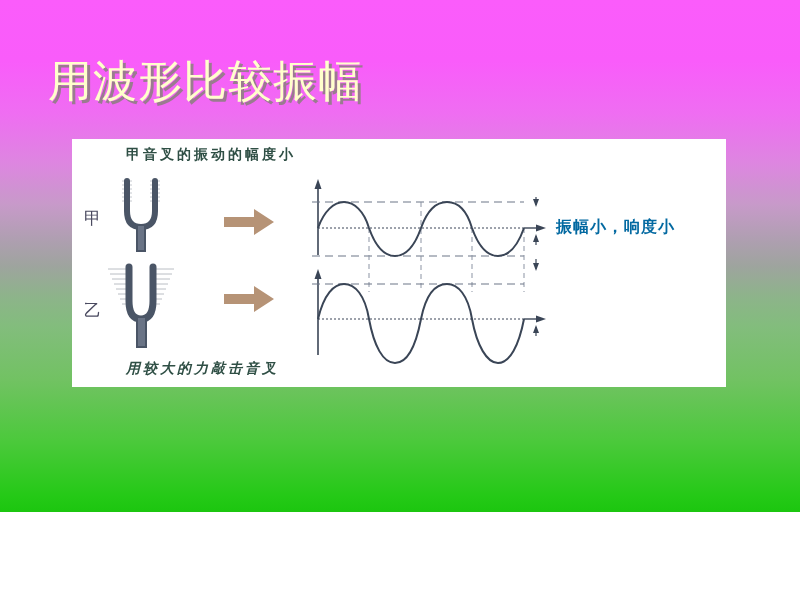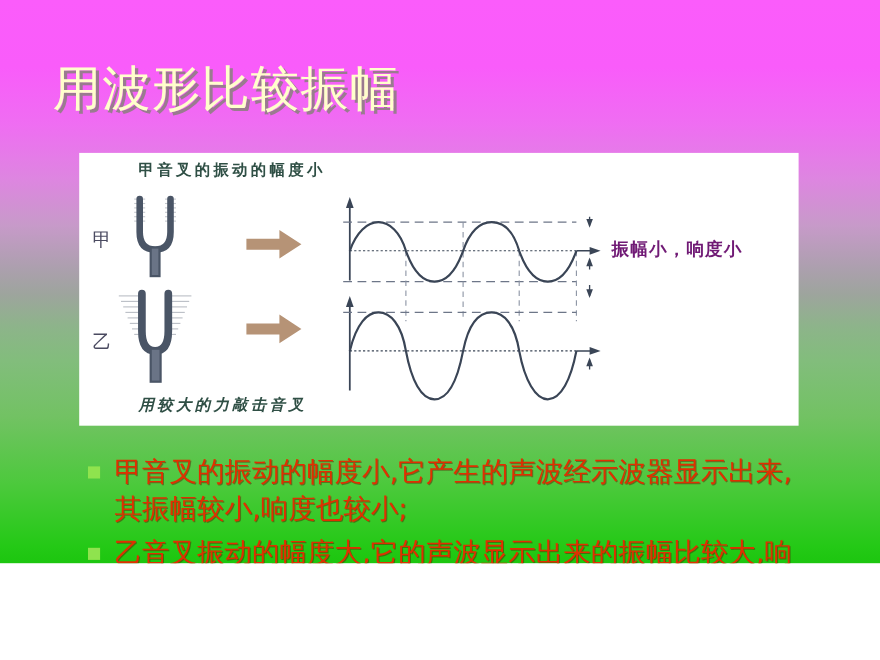--- a/index.html
+++ b/index.html
@@ -79,21 +79,21 @@
     white-space: nowrap;
   }
   #label-jia { left: 12px; top: 68px; }
   #label-yi  { left: 12px; top: 160px; }
 
   .wave-label {
     position: absolute;
     font-family: "DejaVu Sans", "Liberation Sans", sans-serif;
     font-size: 16px;
     font-weight: bold;
-    color: #701a75;
+    color: #0369a1;
     letter-spacing: 1px;
     white-space: nowrap;
   }
   #wave-label-top    { left: 484px; top: 78px; }
   #wave-label-bottom { left: 484px; top: 158px; }
 
   .panel-svg {
     position: absolute;
     left: 0;
     top: 0;
@@ -250,24 +250,14 @@
       </g>
 
     </svg>
 
     <div class="wave-label" id="wave-label-top">振幅小，响度小</div>
 
 
     <div class="panel-caption" id="caption-bottom">用较大的力敲击音叉</div>
   </div>
 
-  <div id="bullets">
-    <div class="bullet-row">
-      <span class="bullet-marker"></span>
-      <span class="bullet-text">甲音叉的振动的幅度小,它产生的声波经示波器显示出来,其振幅较小,响度也较小;</span>
-    </div>
-    <div class="bullet-row">
-      <span class="bullet-marker"></span>
-      <span class="bullet-text">乙音叉振动的幅度大,它的声波显示出来的振幅比较大,响度也较大</span>
-    </div>
-  </div>
 
 </div>
 
 </body></html>

